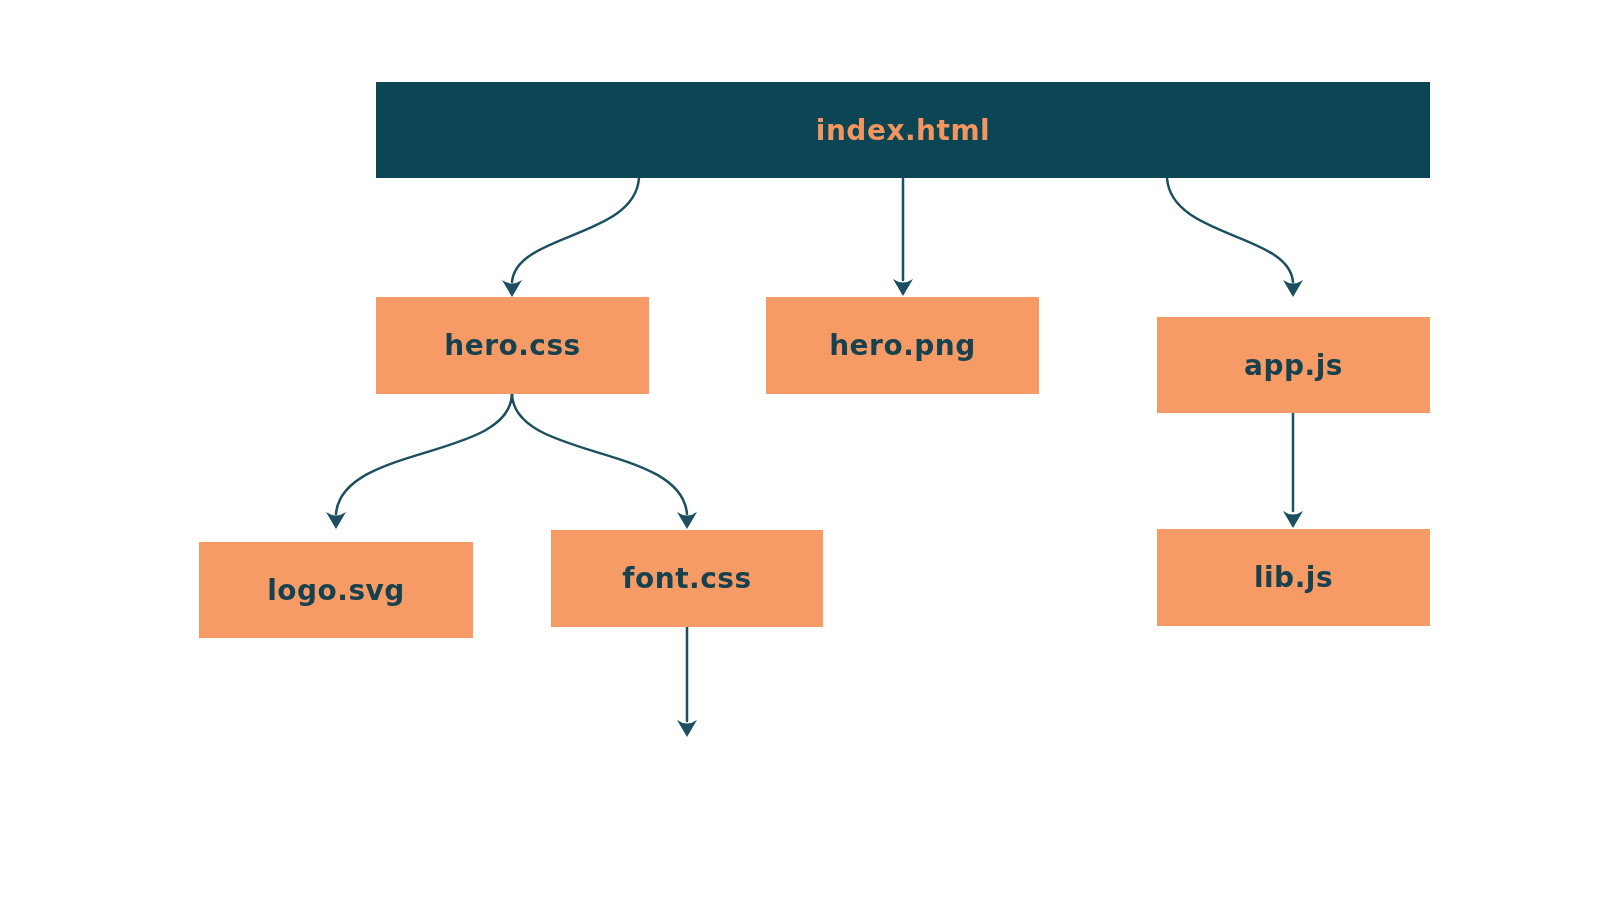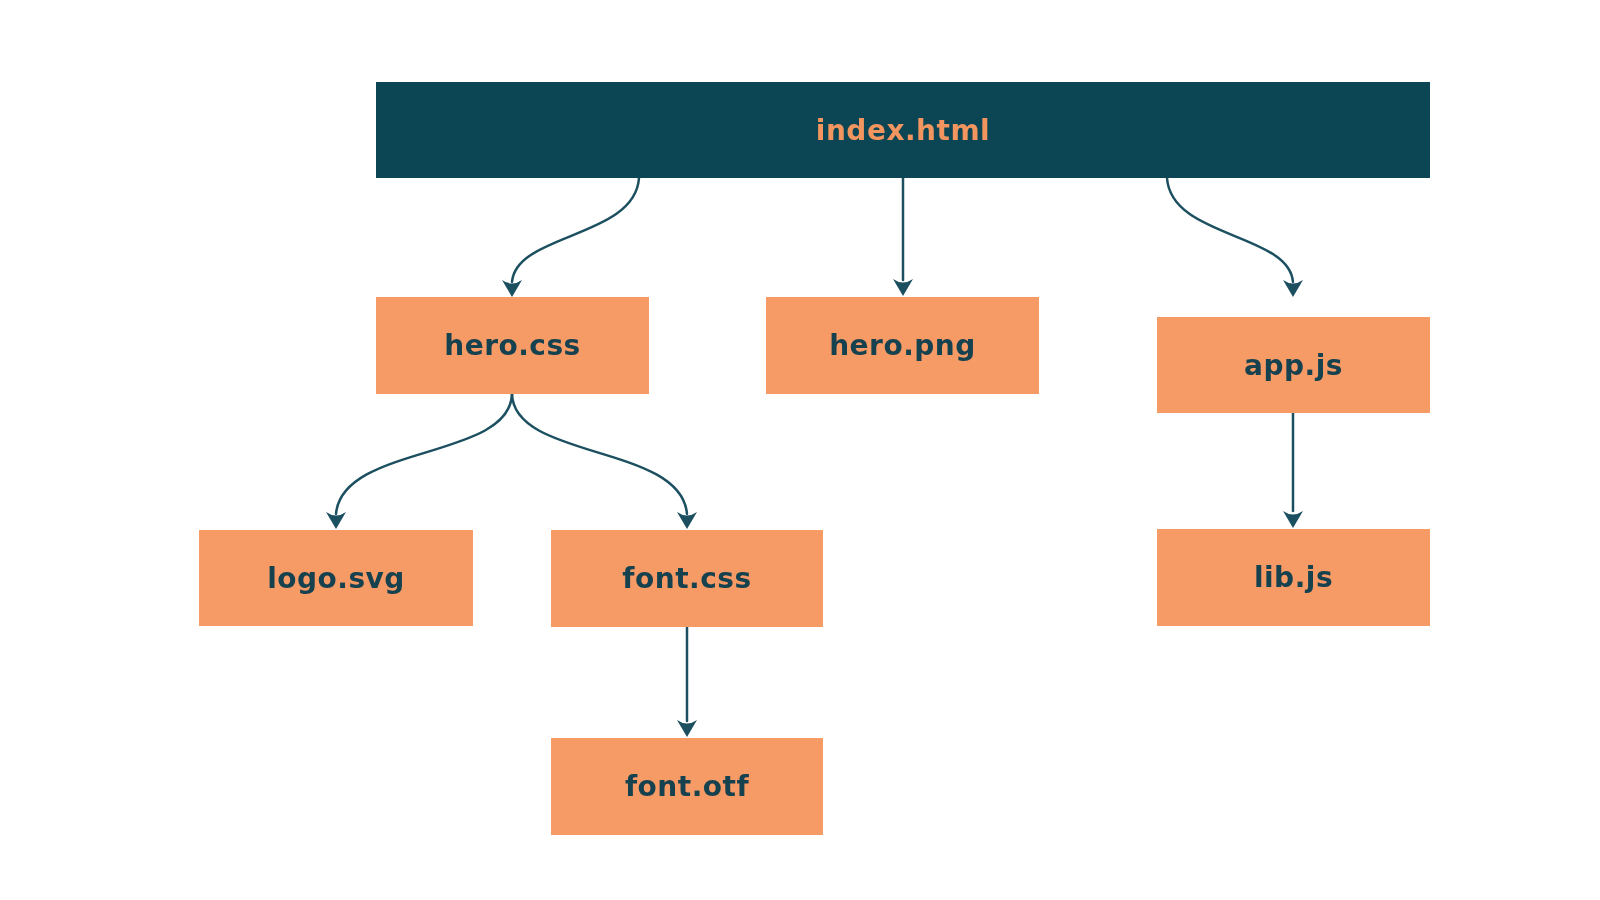--- a/index.html
+++ b/index.html
@@ -40,21 +40,21 @@
   }
   .node-leaf {
     background: var(--orange, #F79B66);
     color: var(--text-on-orange, #16414F);
   }
   
   .pos-index   { left: 376px;  top: 82px;  width: 1054px; height: 96px; }
   .pos-main    { left: 376px;  top: 297px; width: 273px;  height: 97px; }
   .pos-hero    { left: 766px;  top: 297px; width: 273px;  height: 97px; }
   .pos-app     { left: 1157px; top: 297px; width: 273px;  height: 96px; margin-top: 20px; }
-  .pos-logo    { left: 199px;  top: 530px; width: 274px;  height: 96px; }
+  .pos-logo    { left: 199px;  top: 542px; width: 274px;  height: 96px; }
   .pos-fontcss { left: 551px;  top: 530px; width: 272px;  height: 97px; }
   .pos-lib     { left: 1157px; top: 529px; width: 273px;  height: 97px; }
   .pos-fontotf { left: 551px;  top: 738px; width: 272px;  height: 97px; }
 </style>
 </head>
 <body>
 
 <div class="canvas">
 
   <svg class="edges-svg" viewBox="0 0 1600 900" xmlns="http://www.w3.org/2000/svg">
@@ -116,17 +116,14 @@
   </div>
 
   <div class="node node-leaf pos-lib">
     <span>lib.js</span>
   </div>
 
   <div class="node node-leaf pos-fontcss">
     <span>font.css</span>
   </div>
 
-  <div class="node node-leaf pos-fontotf">
-    <span>font.otf</span>
-  </div>
 
 </div>
 
 </body></html>

